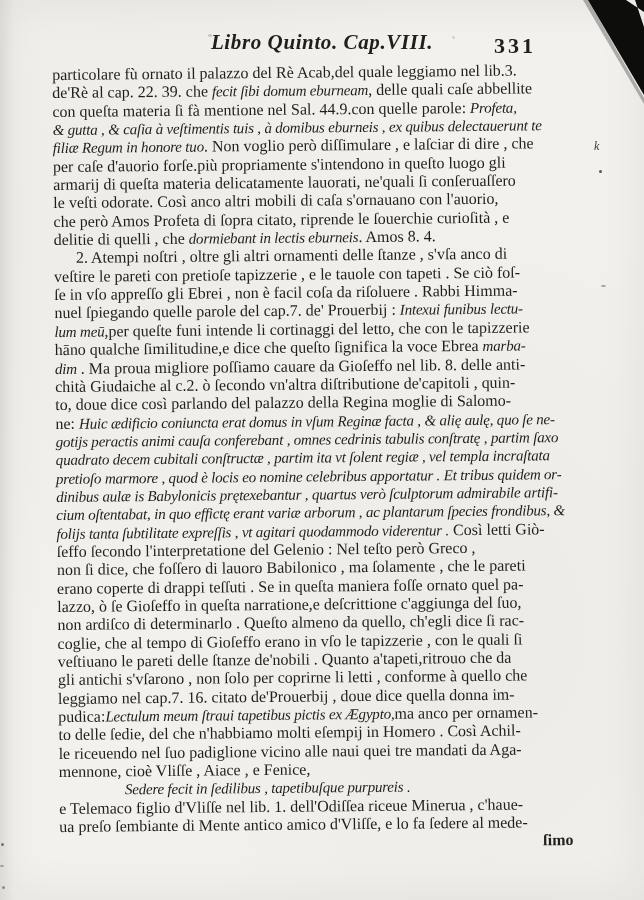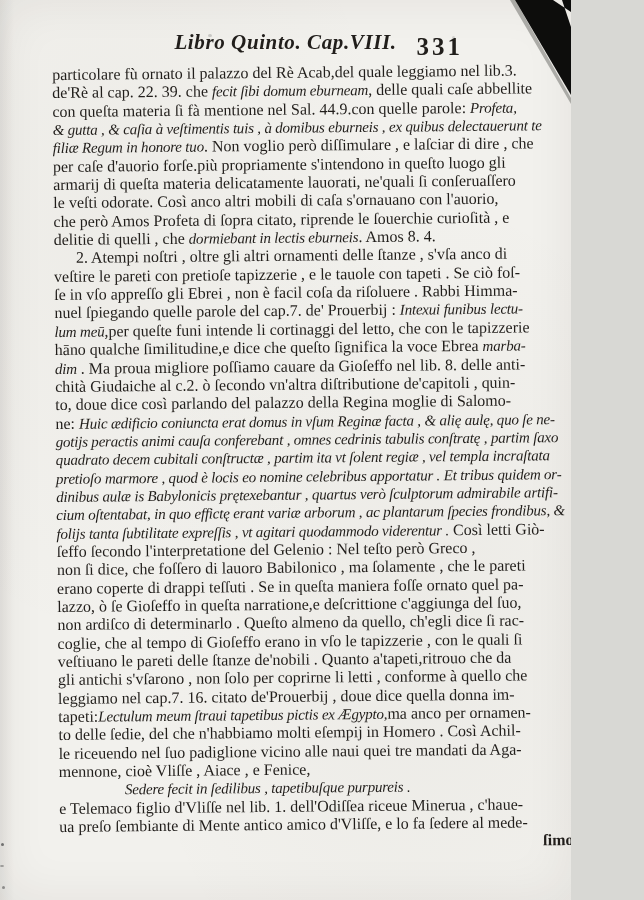--- a/index.html
+++ b/index.html
@@ -1,38 +1,38 @@
 <!DOCTYPE html>
 <html><head>
 <meta charset="utf-8">
 <style>
   html,body{margin:0;padding:0;background:#d8d8d4;}
   .page{
     position:relative;
-    width:571px;height:900px;
+    width:644px;height:900px;
     overflow:hidden;
     background:
       radial-gradient(ellipse at 20% 25%, rgba(90,80,60,0.03), transparent 45%),
       radial-gradient(ellipse at 75% 70%, rgba(90,80,60,0.04), transparent 50%),
       linear-gradient(90deg, #e4e3df 0px, #f2f1ed 14px),
       linear-gradient(115deg, transparent 93%, rgba(60,60,55,0.06) 96%, transparent 99%),
       #f2f1ed;
     box-shadow: inset 0 0 50px rgba(40,35,25,0.07);
     font-family:"Liberation Serif","DejaVu Serif",serif;
     color:#211e1b;
   }
   .header-title{
     position:absolute;top:30px;left:0;width:100%;
     text-align:center;
     font-style:italic;font-weight:bold;
     font-size:21px;letter-spacing:0.6px;
   }
   .page-number{
     position:absolute;top:33px;right:108px;
-    font-size:25px;font-weight:bold;letter-spacing:3px;
+    font-size:22px;font-weight:bold;letter-spacing:3px;
   }
   .text-block{
     position:absolute;left:52px;top:66px;width:540px;
     transform:rotate(-0.55deg);transform-origin:0 0;
     font-size:16px;line-height:18.35px;
   }
   .line{white-space:nowrap;height:18.35px;}
   .it{font-style:italic;font-size:15px;letter-spacing:-0.2px;}
   .lat{letter-spacing:-0.35px;}
   .indent{padding-left:22px;}
@@ -89,21 +89,21 @@
         <div class="line"><span class="it">folijs tanta ſubtilitate expreſſis , vt agitari quodammodo viderentur .</span><span>  Così letti Giò-</span></div>
         <div class="line"><span>ſeffo  ſecondo  l'interpretatione  del Gelenio :  Nel teſto però Greco ,</span></div>
         <div class="line"><span>non ſi dice, che foſſero di lauoro Babilonico , ma ſolamente ,  che le pareti</span></div>
         <div class="line"><span>erano coperte di drappi teſſuti .  Se in queſta maniera foſſe ornato quel pa-</span></div>
         <div class="line"><span>lazzo, ò ſe Gioſeffo in queſta narratione,e deſcrittione c'aggiunga del ſuo,</span></div>
         <div class="line"><span>non ardiſco di determinarlo . Queſto almeno da quello, ch'egli dice ſi rac-</span></div>
         <div class="line"><span>coglie, che al tempo di Gioſeffo erano in vſo le  tapizzerie ,   con le quali ſi</span></div>
         <div class="line"><span>veſtiuano le pareti delle ſtanze de'nobili .  Quanto a'tapeti,ritrouo che da</span></div>
         <div class="line"><span>gli antichi s'vſarono , non ſolo per coprirne li letti ,  conforme à quello che</span></div>
         <div class="line"><span>leggiamo nel cap.7. 16.  citato de'Prouerbij ,   doue dice quella donna im-</span></div>
-        <div class="line"><span>tapeti:</span><span class="it">Lectulum meum ſtraui tapetibus pictis ex Ægypto,</span><span>ma anco per ornamen-</span></div>
+        <div class="line"><span>pudica:</span><span class="it">Lectulum meum ſtraui tapetibus pictis ex Ægypto,</span><span>ma anco per ornamen-</span></div>
         <div class="line"><span>to delle ſedie, del che n'habbiamo molti eſempij in Homero .  Così Achil-</span></div>
         <div class="line"><span>le riceuendo nel ſuo padiglione  vicino alle naui quei  tre mandati da Aga-</span></div>
         <div class="line"><span>mennone, cioè Vliſſe ,  Aiace , e Fenice,</span></div>
         <div class="line quote"><span class="it">Sedere fecit in ſedilibus , tapetibuſque purpureis .</span></div>
         <div class="line"><span>e Telemaco figlio d'Vliſſe nel lib. 1. dell'Odiſſea riceue Minerua , c'haue-</span></div>
         <div class="line"><span>ua preſo ſembiante di Mente antico amico d'Vliſſe, e lo fa ſedere al mede-</span></div>
       </div>
     <div class="catch-line">ſimo</div>
   </div>
 

